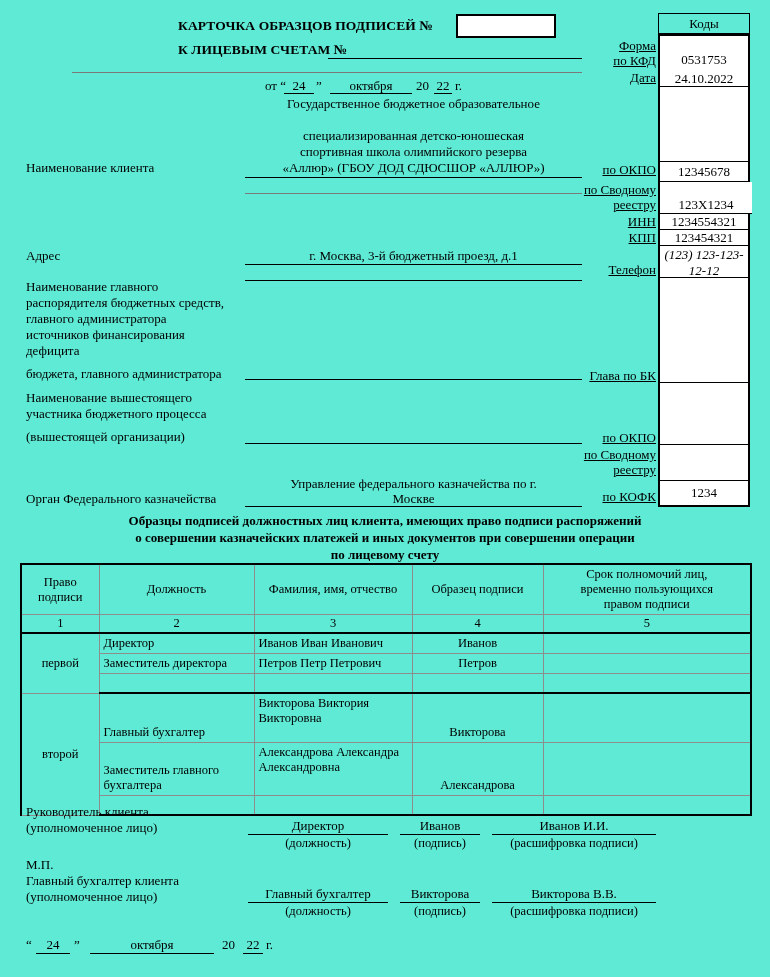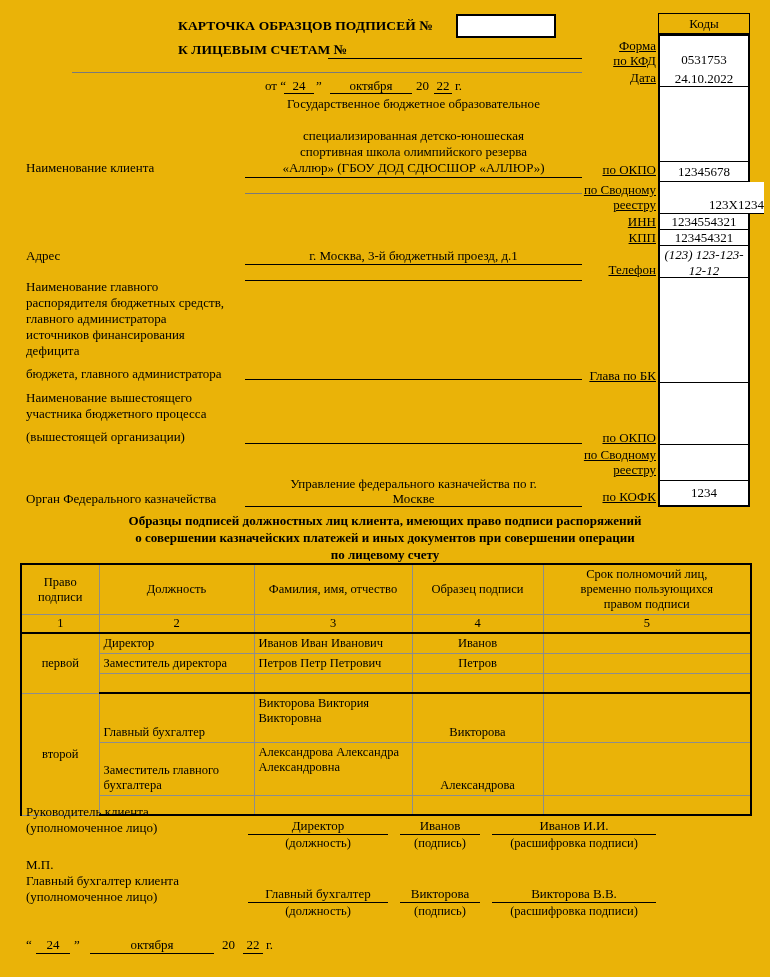--- a/index.html
+++ b/index.html
@@ -8,21 +8,21 @@
     background: #ffffff;
   }
   body {
     font-family: "Liberation Serif", "DejaVu Serif", serif;
     color: #000000;
   }
   #page {
     position: relative;
     width: 770px;
     height: 977px;
-    background: #eab308;
+    background: #5eead4;
     overflow: hidden;
   }
   .ul-line {
     position: absolute;
     border-bottom: 1px solid #000;
     height: 0;
   }
   .ul-line.grey { border-bottom: 1px solid #7a7a7a; }
 
   
@@ -227,21 +227,21 @@
   <div class="code-lbl" style="left:560px; top:70px; width:96px;">Дата</div>
   <div class="code-cell sep-b" style="left:660px; top:70px; width:88px; height:17px; line-height:17px;">24.10.2022</div>
 
   <div class="code-cell sep-b" style="left:660px; top:87px; width:88px; height:75px;"></div>
 
   <div class="code-lbl" style="left:560px; top:162px; width:96px;">по ОКПО</div>
   <div class="code-cell sep-b" style="left:660px; top:162px; width:88px; height:20px; line-height:20px;">12345678</div>
 
   <div class="code-lbl" style="left:560px; top:182px; width:96px;">по Сводному</div>
   <div class="code-lbl" style="left:560px; top:197px; width:96px;">реестру</div>
-  <div class="code-cell sep-b" style="left:660px; top:182px; width:104px; height:32px; line-height:46px;text-align:right;">123Х1234</div>
+  <div class="code-cell sep-b" style="left:660px; top:182px; width:92px; height:32px; line-height:46px;">123Х1234</div>
 
   <div class="code-lbl" style="left:560px; top:214px; width:96px;">ИНН</div>
   <div class="code-cell sep-b" style="left:660px; top:214px; width:88px; height:16px; line-height:16px;">1234554321</div>
 
   <div class="code-lbl" style="left:560px; top:230px; width:96px;">КПП</div>
   <div class="code-cell sep-b" style="left:660px; top:230px; width:88px; height:16px; line-height:16px;">123454321</div>
 
   <div class="code-lbl" style="left:560px; top:262px; width:96px;">Телефон</div>
   <div class="code-cell sep-b" style="left:660px; top:246px; width:88px; height:32px; line-height:16px; padding-top:1px;font-style:italic;">(123) 123-123-12-12</div>
 

